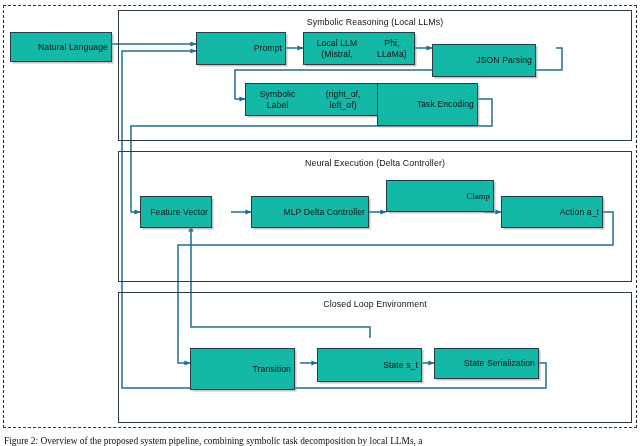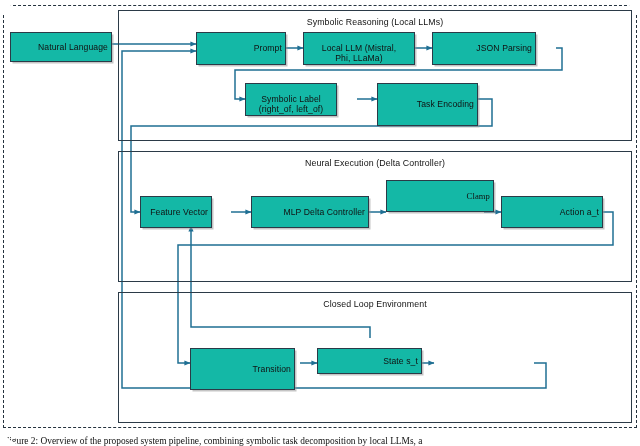--- a/index.html
+++ b/index.html
@@ -1,17 +1,17 @@
 <!DOCTYPE html>
 <html><head>
 <meta charset="utf-8">
 <style>
   html,body{margin:0;padding:0;background:#ffffff;}
   body{width:640px;height:446px;font-family:"Liberation Sans",sans-serif;color:#1a1a1a;}
-  #stage{position:relative;width:640px;height:446px;overflow:hidden;border-radius:27px;}
+  #stage{position:relative;width:640px;height:446px;overflow:hidden;}
   #svg{position:absolute;left:0;top:0;width:640px;height:446px;}
 
   .node{position:absolute;box-sizing:border-box;background:#14b8a6;
         border:1.6px solid #2b3a47;
         display:flex;align-items:center;justify-content:flex-end;text-align:center;
         font-size:8.6px;line-height:1.25;letter-spacing:.1px;color:#111;
         box-shadow:2px 2px 0 -0.5px rgba(150,150,150,.55);}
   .node span{display:block;padding:0 3px;}
 
   .group{position:absolute;box-sizing:border-box;background:transparent;
@@ -84,30 +84,30 @@
   </div>
 
   <div class="node" style="left:10px;top:32px;width:102px;height:30px;">
     <span>Natural Language</span>
   </div>
 
   <div class="node" style="left:196px;top:32px;width:90px;height:33px;">
     <span>Prompt</span>
   </div>
 
-  <div class="node" style="left:303px;top:32px;width:112px;height:33px;flex-direction:column;">
+  <div class="node" style="left:303px;top:32px;width:112px;height:33px;flex-direction:row;">
     <span>Local LLM (Mistral,</span>
     <span>Phi, LLaMa)</span>
   </div>
 
-  <div class="node" style="left:432px;top:32px;width:104px;height:33px;">
+  <div class="node" style="left:432px;top:44px;width:104px;height:33px;">
     <span>JSON Parsing</span>
   </div>
 
-  <div class="node" style="left:245px;top:83px;width:92px;height:33px;flex-direction:column;">
+  <div class="node" style="left:245px;top:83px;width:133px;height:33px;">
     <span>Symbolic Label</span>
     <span>(right_of, left_of)</span>
   </div>
 
   <div class="node" style="left:377px;top:83px;width:101px;height:43px;">
     <span>Task Encoding</span>
   </div>
 
   <div class="node" style="left:140px;top:196px;width:72px;height:32px;">
     <span>Feature Vector</span>
@@ -122,20 +122,23 @@
   </div>
 
   <div class="node" style="left:501px;top:196px;width:102px;height:32px;">
     <span>Action a_t</span>
   </div>
 
   <div class="node" style="left:190px;top:348px;width:105px;height:42px;">
     <span>Transition</span>
   </div>
 
-  <div class="node" style="left:317px;top:348px;width:105px;height:26px;">
+  <div class="node" style="left:317px;top:348px;width:105px;height:34px;">
     <span>State s_t</span>
   </div>
 
+  <div class="node" style="left:434px;top:348px;width:105px;height:31px;">
+    <span>State Serialization</span>
+  </div>
 
   <div class="caption">Figure 2:  Overview of the proposed system pipeline, combining symbolic task decomposition by local LLMs, a</div>
 
 </div>
 
 </body></html>

